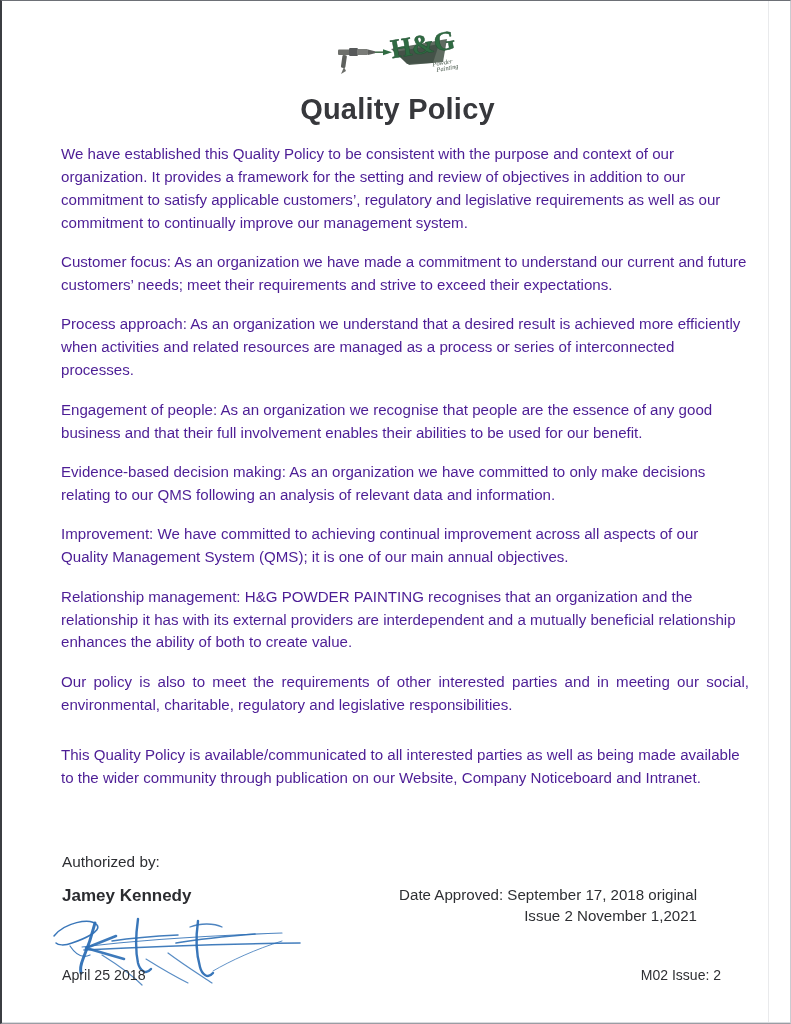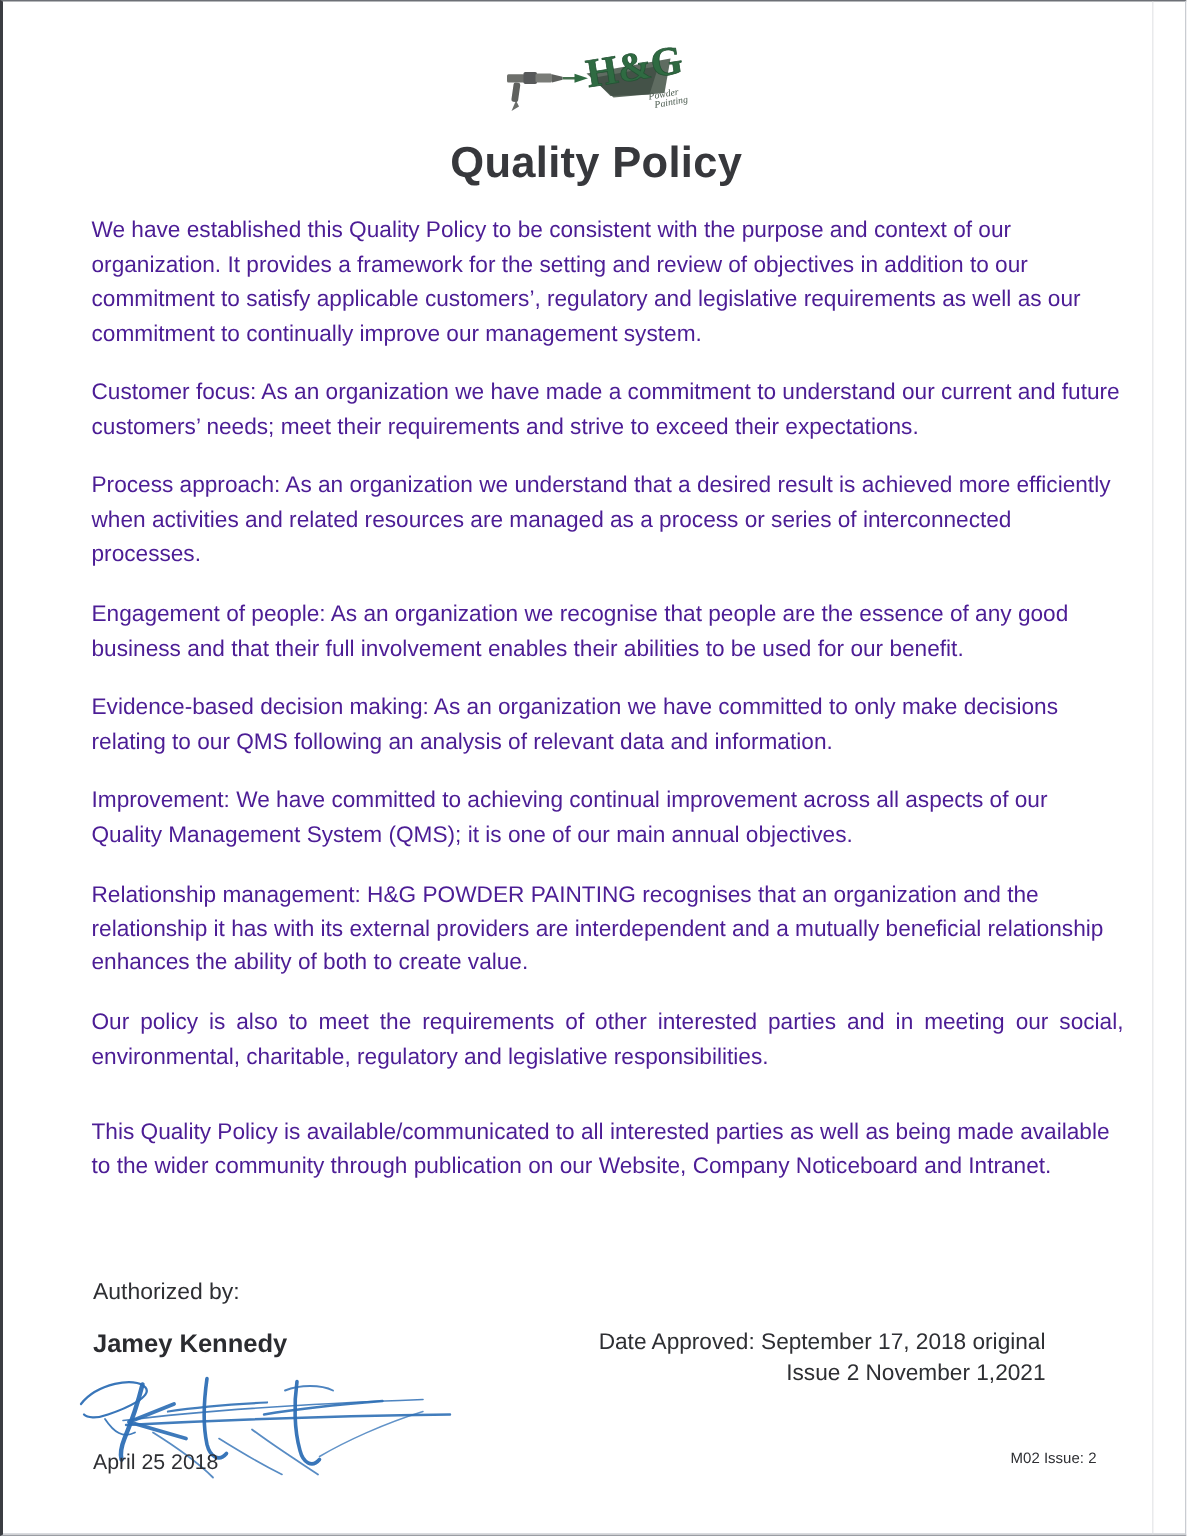--- a/index.html
+++ b/index.html
@@ -146,23 +146,23 @@
     line-height: 21px;
     color: #2e2f33;
     white-space: nowrap;
   }
   .approval-line.indent {
     padding-left: 6px;
   }
 
   .doc-code {
     position: absolute;
-    right: 62px;
+    right: 72px;
     top: 114px;
-    font-size: 10px;
+    font-size: 14px;
     color: #2e2f33;
   }
 </style>
 </head>
 <body>
 
 <div class="page">
 
   <div class="scan-line-right"></div>
   <div class="scan-line-bottom"></div>

